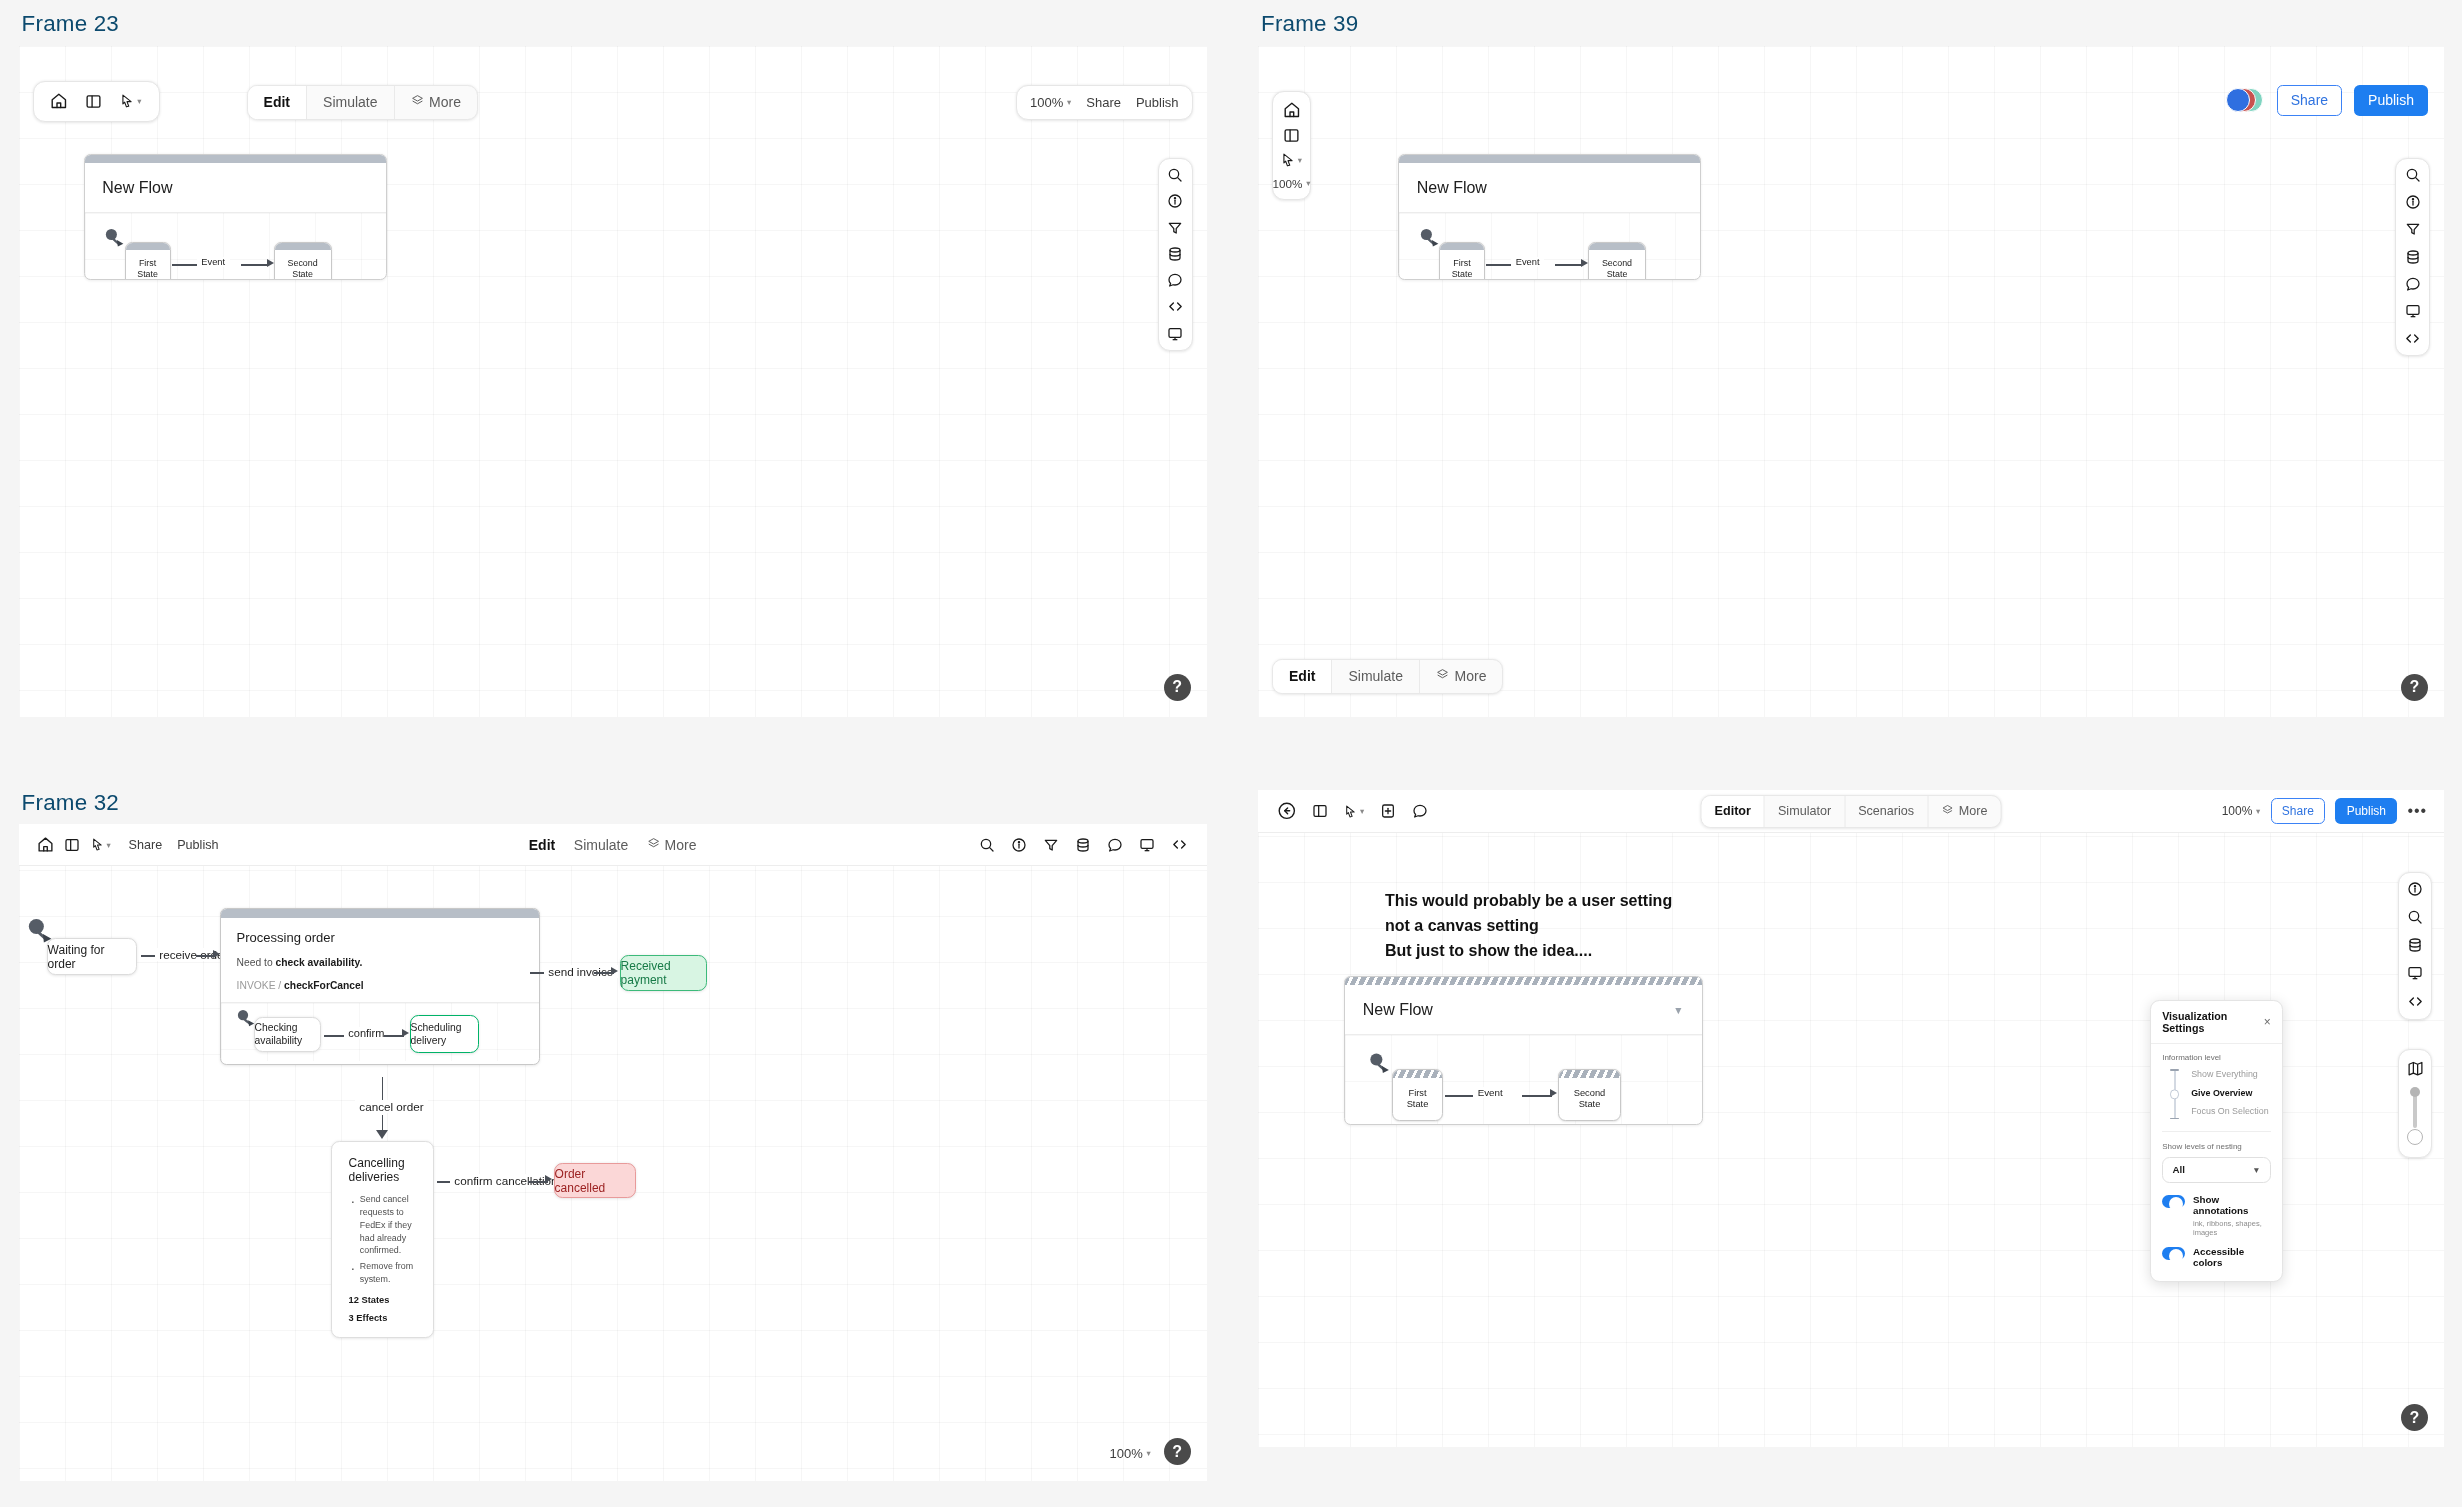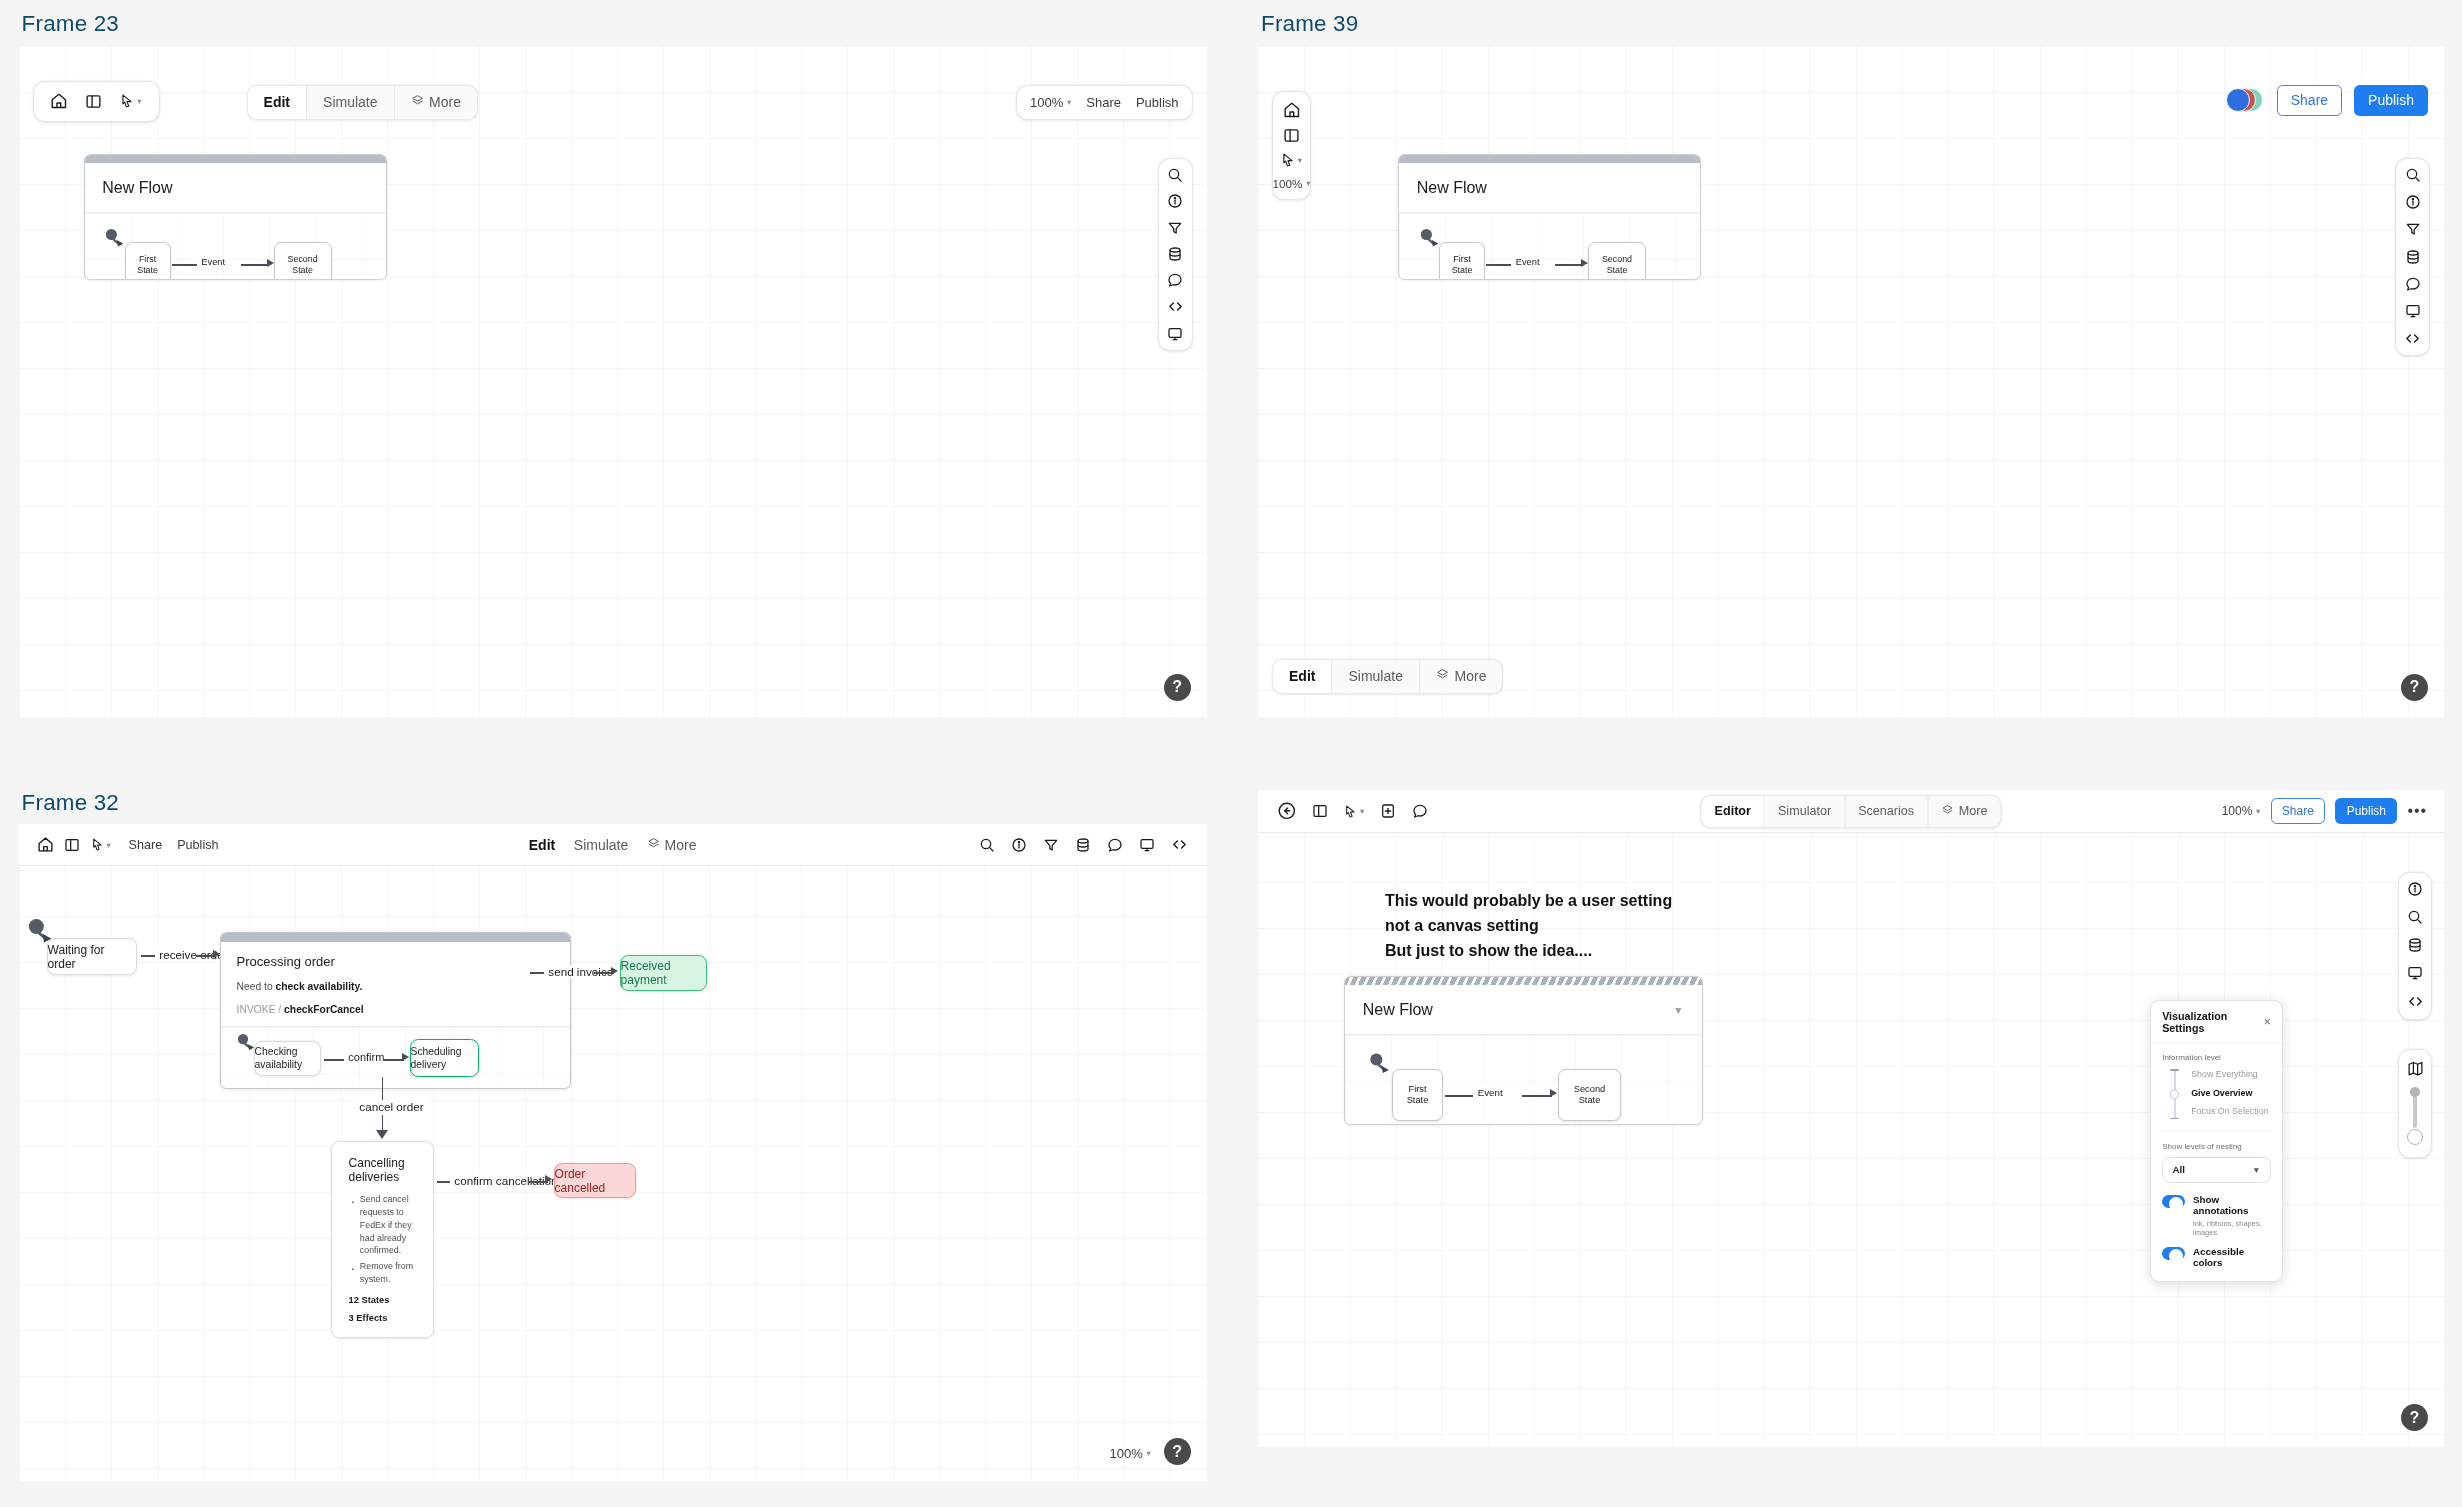--- a/index.html
+++ b/index.html
@@ -77,21 +77,21 @@
   .flow-body {
     position: relative; height: 100%;
     background-image:
       linear-gradient(to right, rgba(0,0,0,.03) 0.9px, transparent 0.9px),
       linear-gradient(to bottom, rgba(0,0,0,.03) 0.9px, transparent 0.9px);
     background-size: 46px 46px;
   }
   .node {
     position: absolute; background: #fff; border: 0.9px solid #c8c8c8;
     border-radius: 7.5px; overflow: hidden; display: flex;
-    flex-direction: row; box-shadow: 0 0.9px 1.9px rgba(0,0,0,.10);
+    flex-direction: column; box-shadow: 0 0.9px 1.9px rgba(0,0,0,.10);
   }
   .node > .nbar { height: 7.5px; background: #b7bec7; flex: none; }
   .node > .nbar.hatch {
     background: repeating-linear-gradient(115deg,#a9b1bb 0 4.7px,#fff 4.7px 7.5px);
   }
   .node .nlabel {
     flex: 1; display: flex; align-items: center; justify-content: center;
     font-size: 15px; color: #1d1d1d; text-align: center; padding: 3.7px 11.2px;
     line-height: 1.25;
   }
@@ -599,21 +599,21 @@
           </svg>
       </div>
 
       <div class="simple-node" style="left:28px;top:72px;width:90px;height:37px;font-size:12px;">Waiting for order</div>
 
       <div class="edge" style="left:122px;top:89px;width:15px;"></div>
       <div class="edge-lbl" style="left:136px;top:82px;font-size:11.7px;">receive order</div>
       <div class="edge" style="left:177px;top:89px;width:20.5px;"></div>
       <div class="arrowhead" style="left:194px;top:84px;border-top-width:4.7px;border-bottom-width:4.7px;border-left-width:7.5px;"></div>
 
-      <div class="cnode" style="left:201px;top:66px;width:351px;height:157px;">
+      <div class="cnode" style="left:201px;top:42px;width:320px;height:157px;">
         <div class="ctop"></div>
         <div class="chead" style="padding:12px 16px 11.2px;">
           <div class="ctitle" style="font-size:13px;margin-bottom:12px;">Processing order</div>
           <div class="cline" style="font-size:10.3px;margin-bottom:12px;"><span>Need to </span><b>check availability.</b></div>
           <div class="cinvoke" style="font-size:10.3px;"><span>INVOKE /</span> <b>checkForCancel</b></div>
         </div>
         <div class="cdiv"></div>
         <div class="cbody" style="height:58px;">
           <div class="start-dot" style="left:15px;top:5.6px;">
             <svg width="22.4" height="22.4" viewBox="0 0 24 24">

